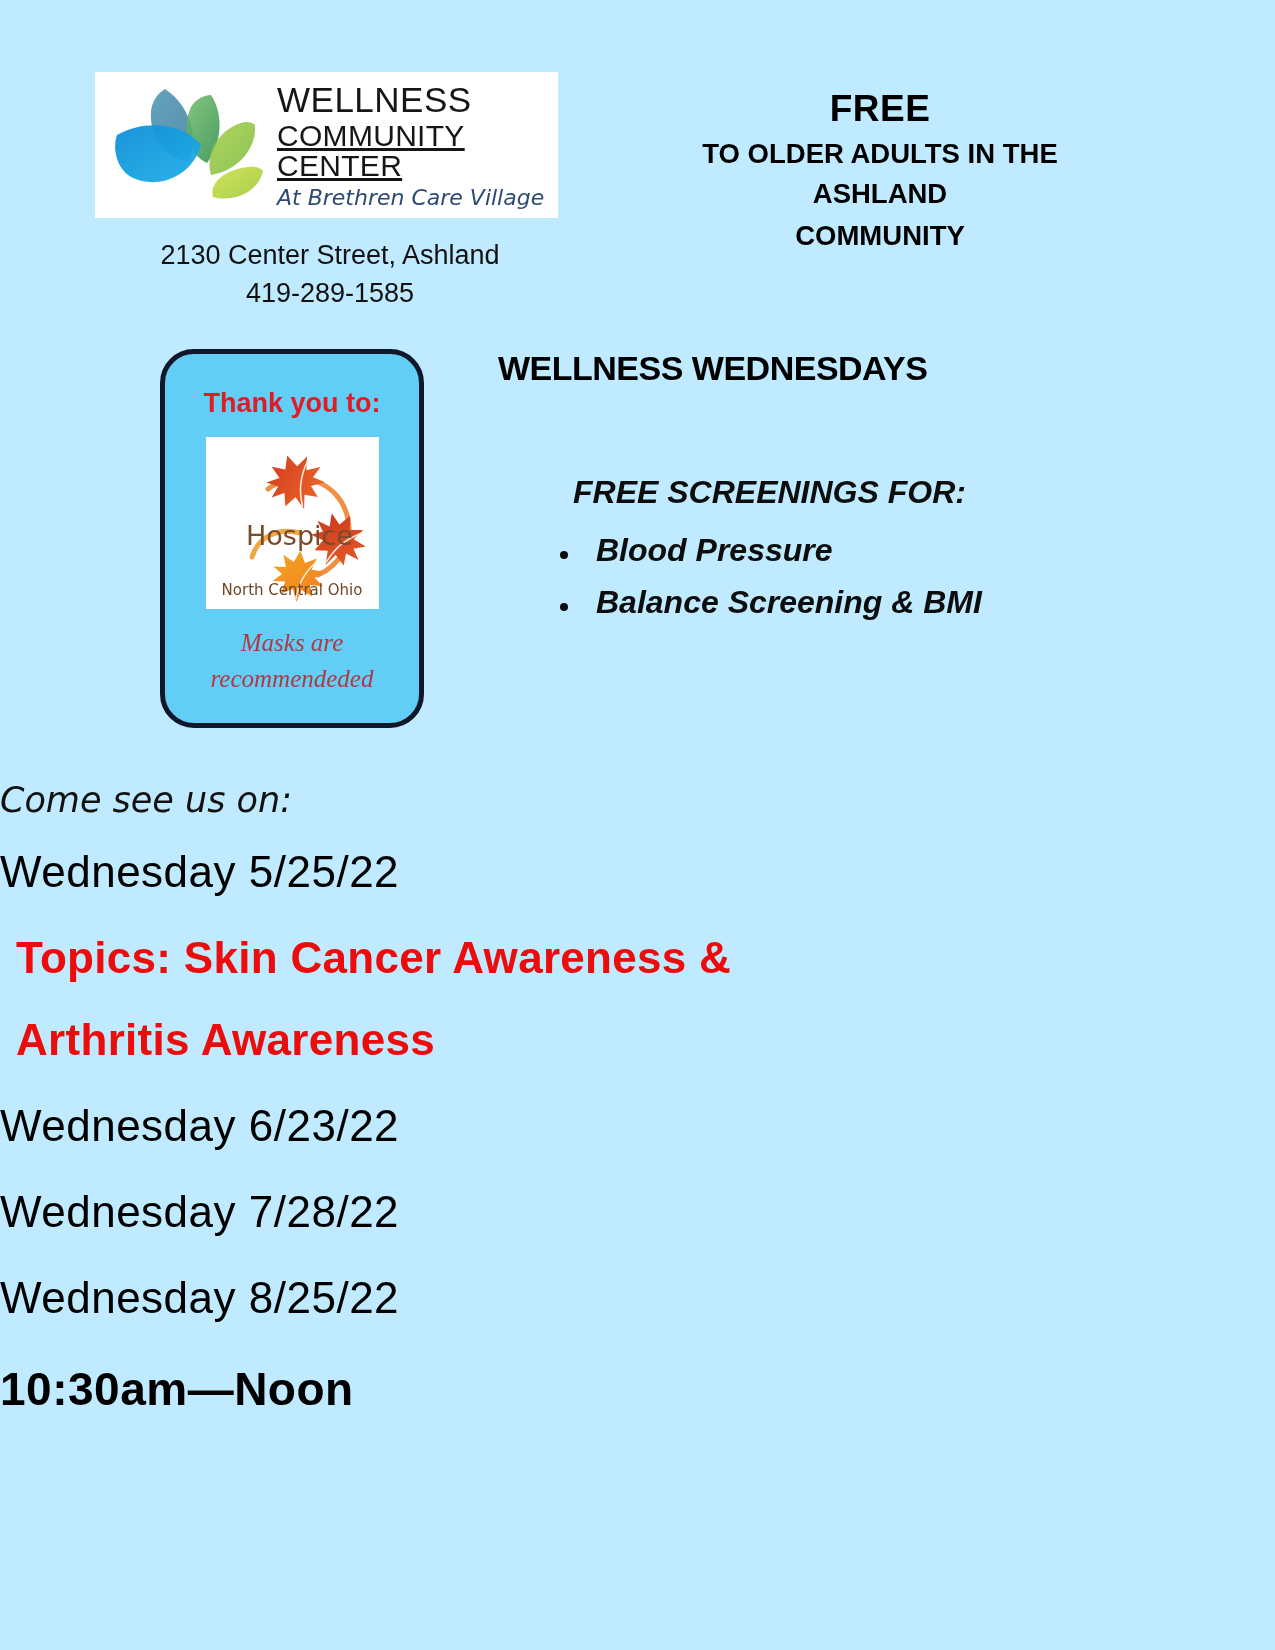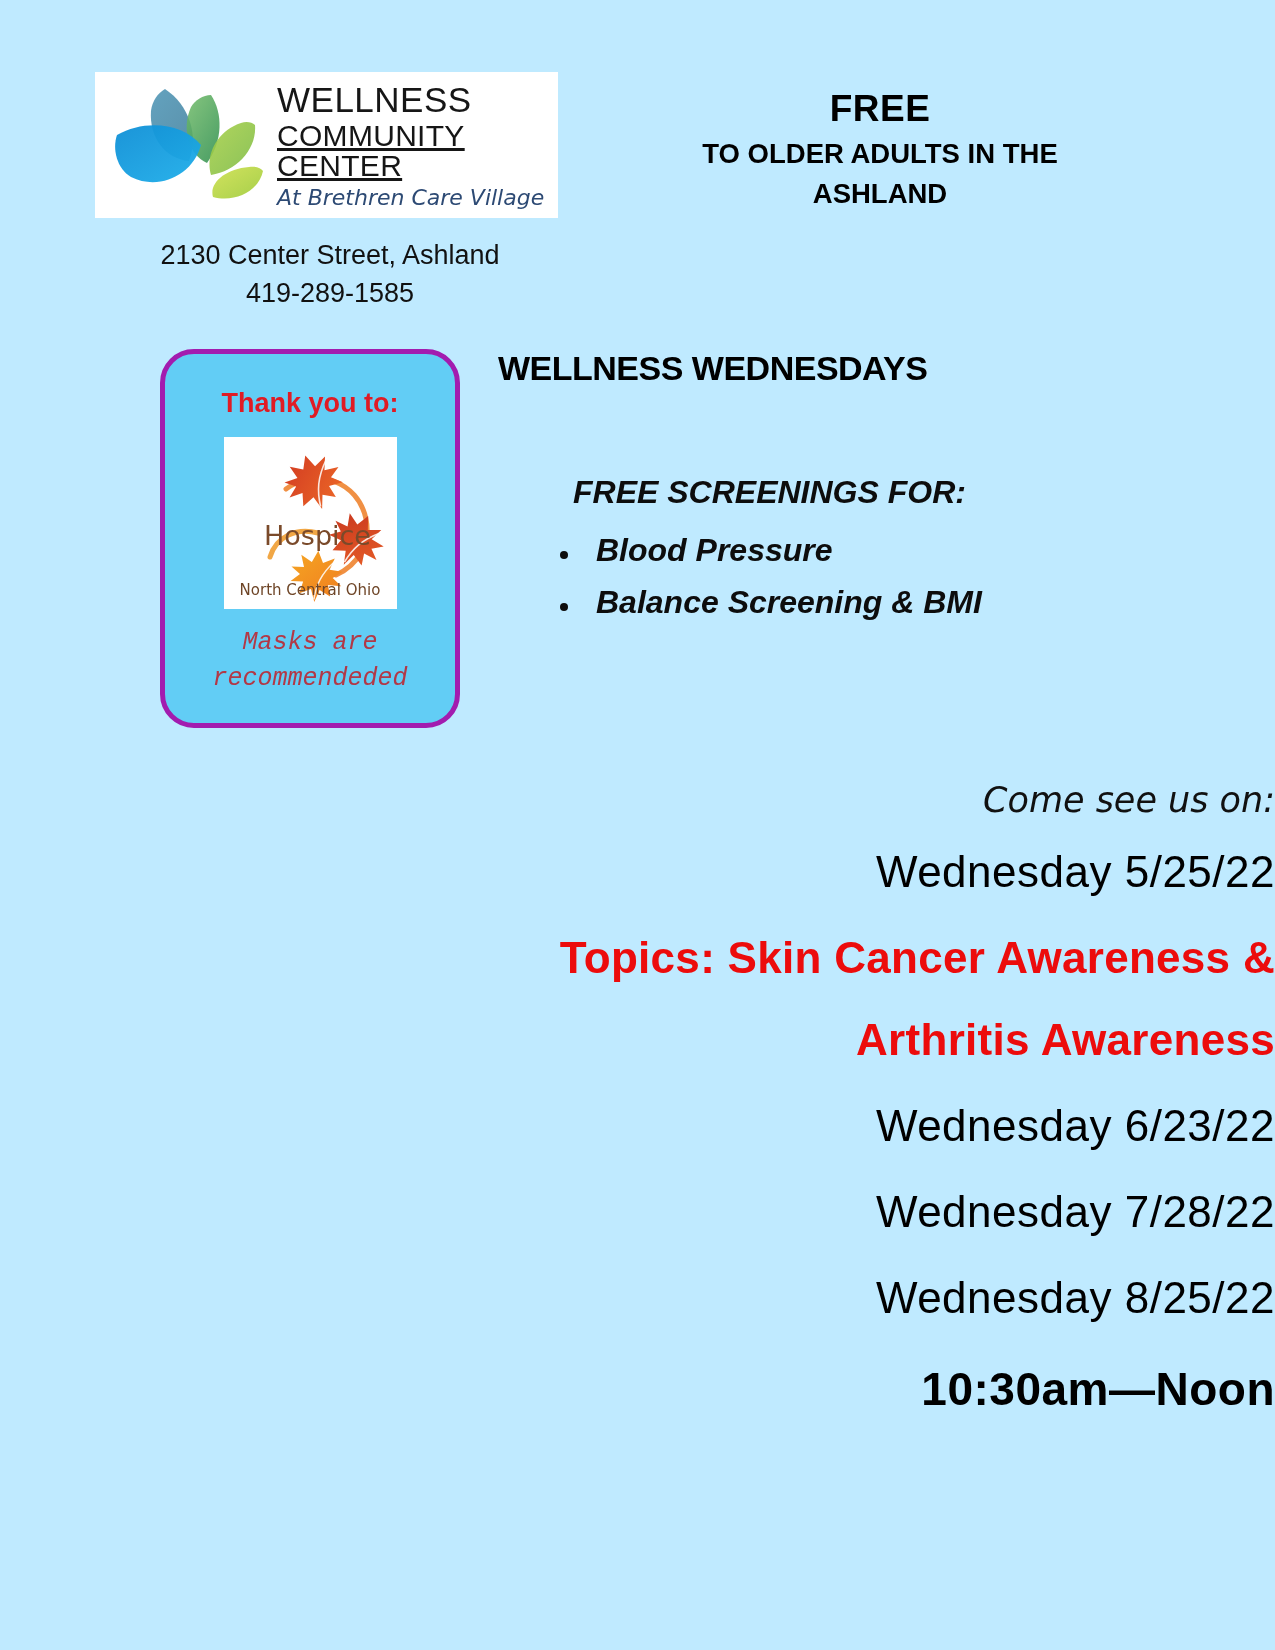--- a/index.html
+++ b/index.html
@@ -97,24 +97,24 @@
     font-size: 27.5px;
     line-height: 1.3;
     margin-top: 6px;
   }
 
   
   .thanks-box {
     position: absolute;
     left: 160px;
     top: 349px;
-    width: 300px;
+    width: 264px;
     height: 379px;
     background: #62cdf5;
-    border: 5px solid #a21caf;
+    border: 5px solid #0f172a;
     border-radius: 34px;
     box-sizing: border-box;
     text-align: center;
   }
   .thanks-title {
     margin-top: 34px;
     font-size: 27px;
     font-weight: bold;
     color: #e01b24;
   }
@@ -126,21 +126,21 @@
     position: relative;
   }
   .hospice-card svg { display:block; width: 100%; height: 100%; }
 
   .masks-text {
     margin-top: 16px;
     font-size: 25px;
     font-style: italic;
     color: #b23846;
     line-height: 1.45;
-    font-family: Liberation Mono, monospace;
+    font-family: Liberation Serif, serif;
     padding: 0 16px;
   }
 
   
   .ww-title {
     position: absolute;
     left: 498px;
     top: 349px;
     width: 660px;
     font-size: 34px;
@@ -186,21 +186,21 @@
     background: #0d0d0d;
     border-radius: 50%;
   }
 
   
   .schedule {
     position: absolute;
     left: 0;
     top: 780px;
     width: 1275px;
-    text-align: right;
+    text-align: left;
   }
   .come-see {
     font-size: 35px;
     font-style: italic;
     color: #111;
     font-family: "DejaVu Sans", sans-serif;
     margin-bottom: 30px;
   }
   .date-line {
     font-size: 44px;
@@ -276,20 +276,21 @@
 
 <div class="addr-block">
   <div class="addr-line">2130 Center Street, Ashland</div>
   <div class="addr-line">419-289-1585</div>
 </div>
 
 <div class="free-block">
   <div class="free-big">FREE</div>
   <div class="free-sub">TO OLDER ADULTS IN THE</div>
   <div class="free-sub">ASHLAND</div>
+  <div class="free-sub2">COMMUNITY</div>
 </div>
 
 <div class="thanks-box">
   <div class="thanks-title">Thank you to:</div>
 
   <div class="hospice-card">
     <svg viewBox="0 0 173 172" xmlns="http://www.w3.org/2000/svg">
       <defs>
         <linearGradient id="leafRed" x1="0" y1="0" x2="1" y2="1">
           <stop offset="0" stop-color="#d13a22"></stop>

